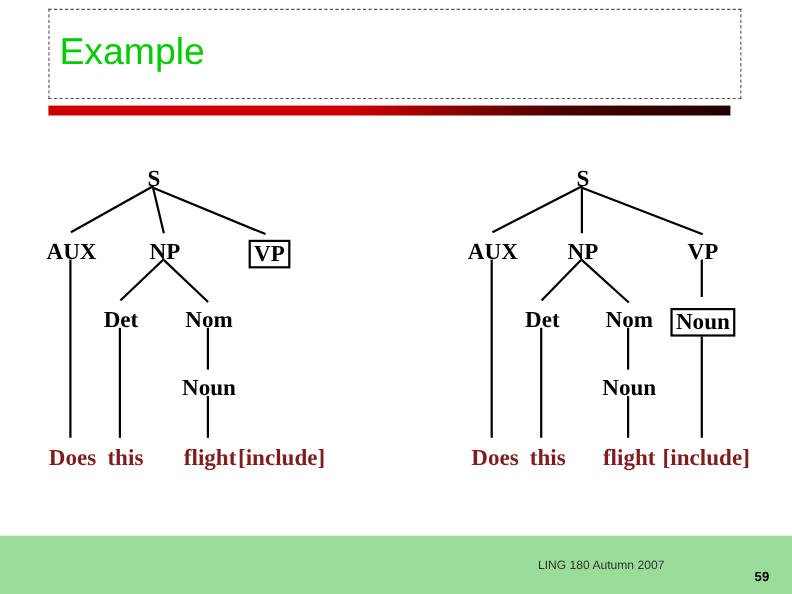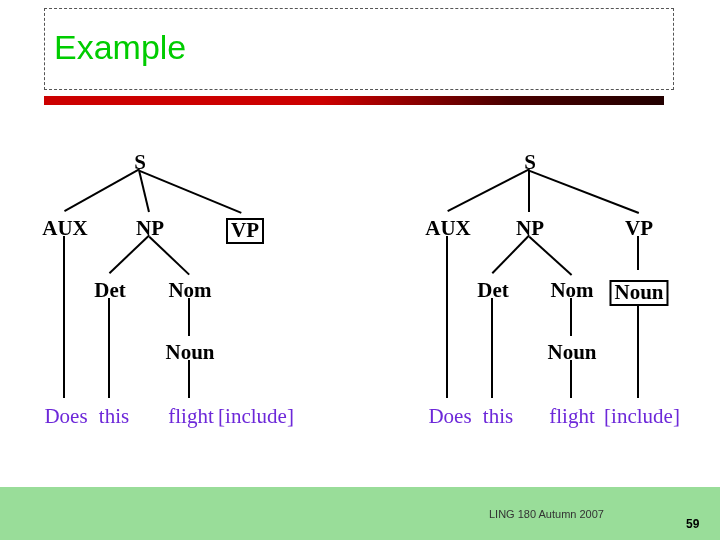--- a/index.html
+++ b/index.html
@@ -103,23 +103,23 @@
     line-height: 1;
   }
   .node.boxed {
     border: 2px solid #000000;
     padding: 0px 3px 1px 3px;
     background: #ffffff;
   }
   .leaf {
     position: absolute;
     font-family: "Liberation Serif", serif;
-    font-weight: normal;
+    font-weight: bold;
     font-size: 21px;
-    color: #6d28d9;
+    color: #7f1d1d;
     white-space: nowrap;
     transform: translateX(-50%);
     line-height: 1;
   }
   .edge {
     position: absolute;
     background: #000000;
     transform-origin: 0 0;
     height: 2px;
   }

